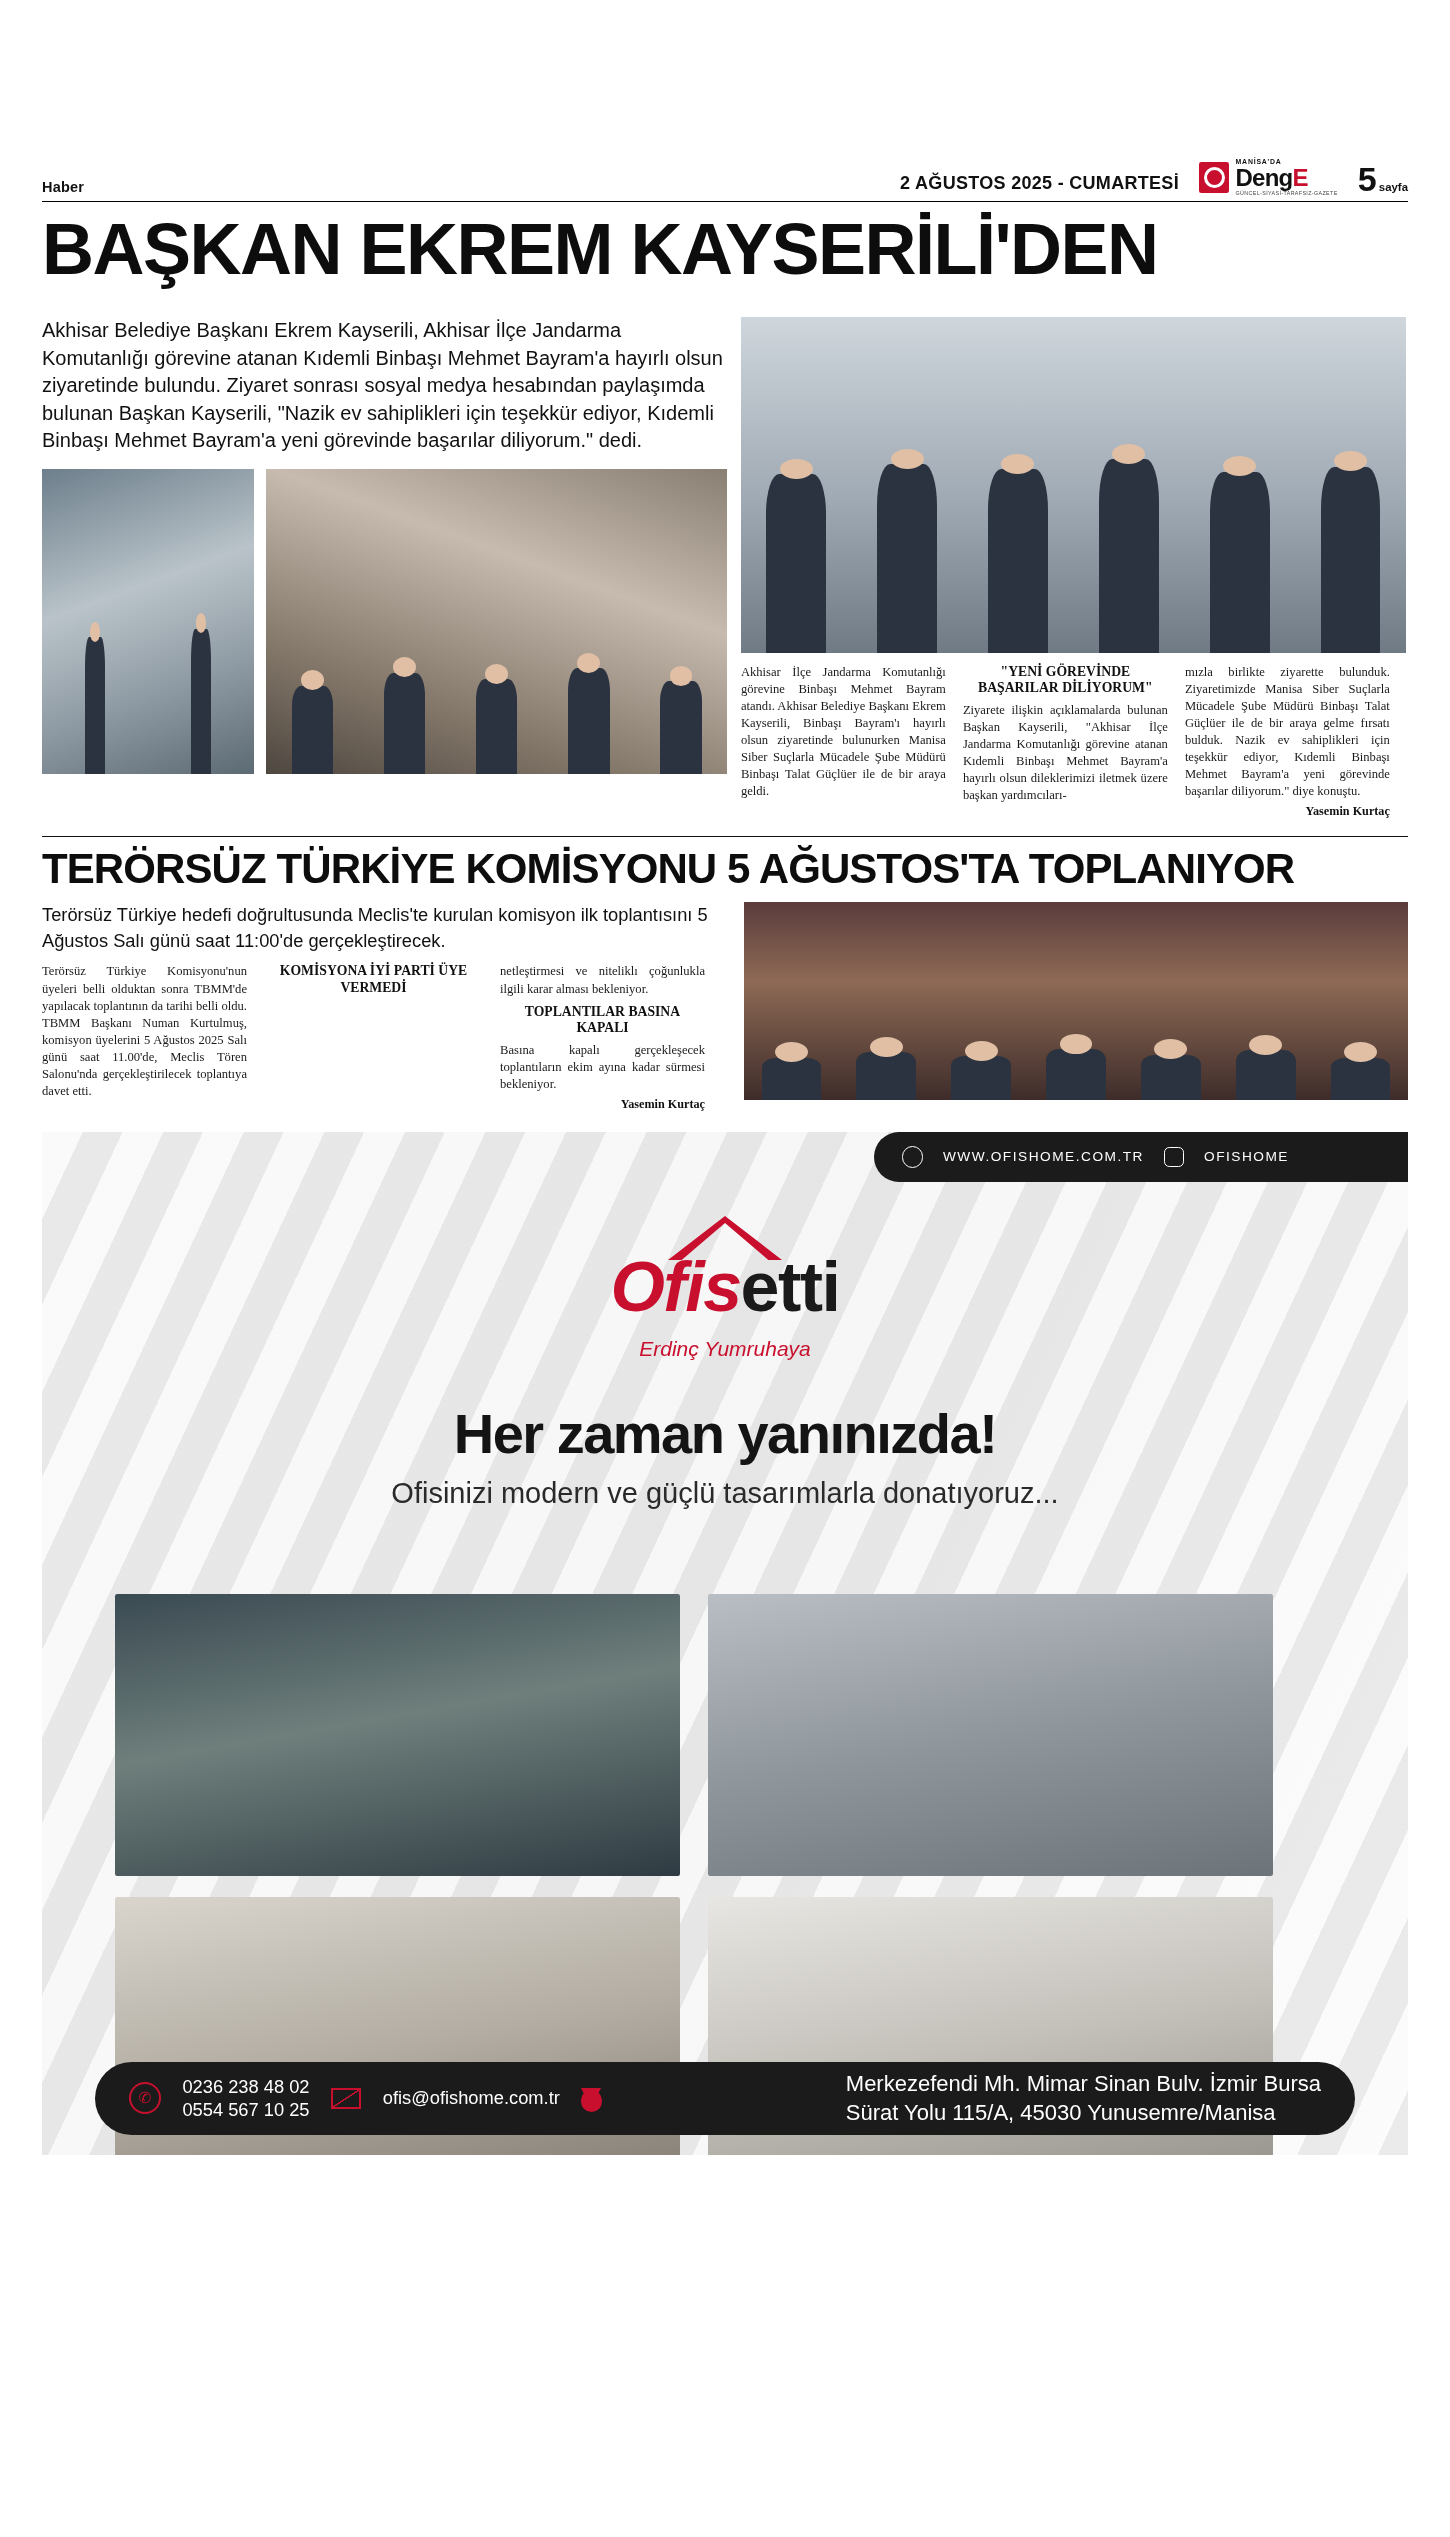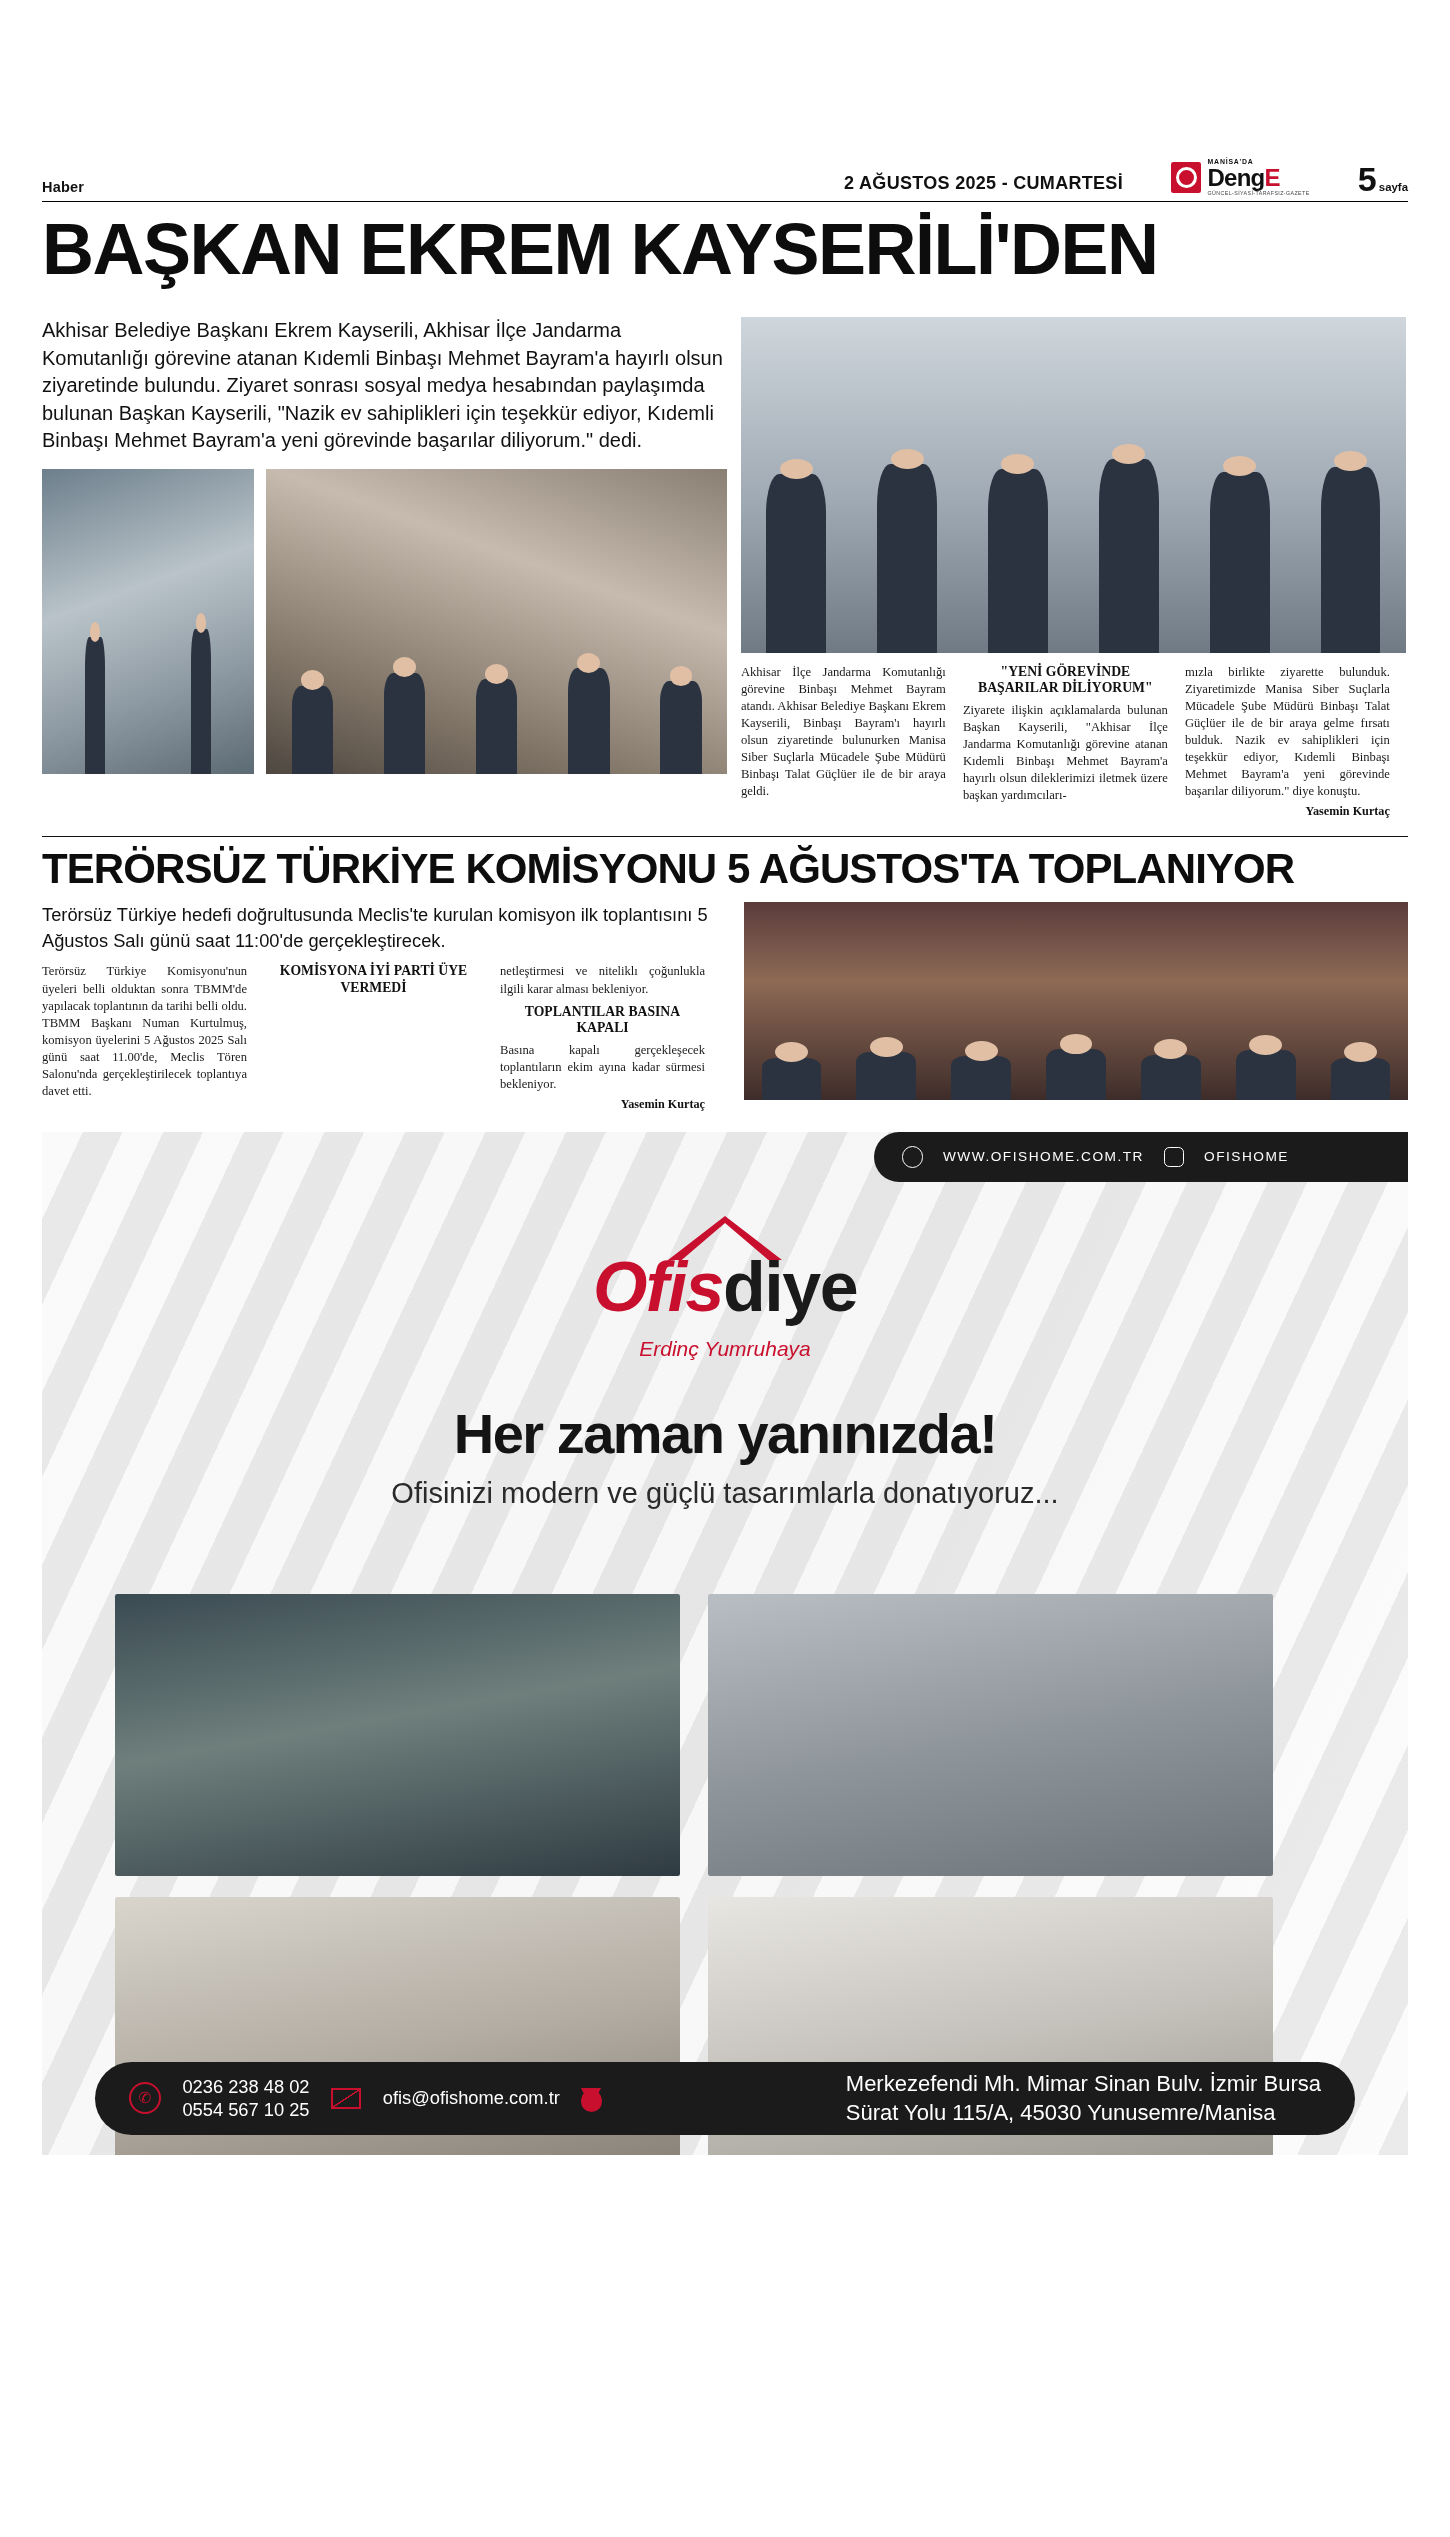--- a/index.html
+++ b/index.html
@@ -25,21 +25,20 @@
   }
 
   
   .masthead {
     display:flex;
     align-items:flex-end;
     justify-content:flex-end;
     border-bottom:1.5px solid #000;
     padding-bottom:4.6px;
     height:38px;
-    gap:28px;
   }
   .masthead-left {
     font-size:14.5px;
     font-weight:bold;
     letter-spacing:0.2px;
     color:#111;
     padding-bottom:1.5px;
   }
   .masthead-center {
     font-size:18px;
@@ -483,21 +482,21 @@
       <div class="ad-topbar">
         <span class="circ-icon"></span>
         <span>WWW.OFISHOME.COM.TR</span>
         <span class="sq-icon"></span>
         <span>OFISHOME</span>
       </div>
 
       <div class="ad-logo">
         <div class="roof"></div>
         <div class="words">
-          <span class="ofis">Ofis</span><span class="home">diye</span>
+          <span class="ofis">Ofis</span><span class="home">etti</span>
         </div>
         <div class="tag">Erdinç Yumruhaya</div>
         <div class="ad-h1">Her zaman yanınızda!</div>
         <div class="ad-h2">Ofisinizi modern ve güçlü tasarımlarla donatıyoruz...</div>
       </div>
 
       <div class="ad-grid">
         <div class="ad-img ai1"></div>
         <div class="ad-img ai2"></div>
         <div class="ad-img ai3"></div>

